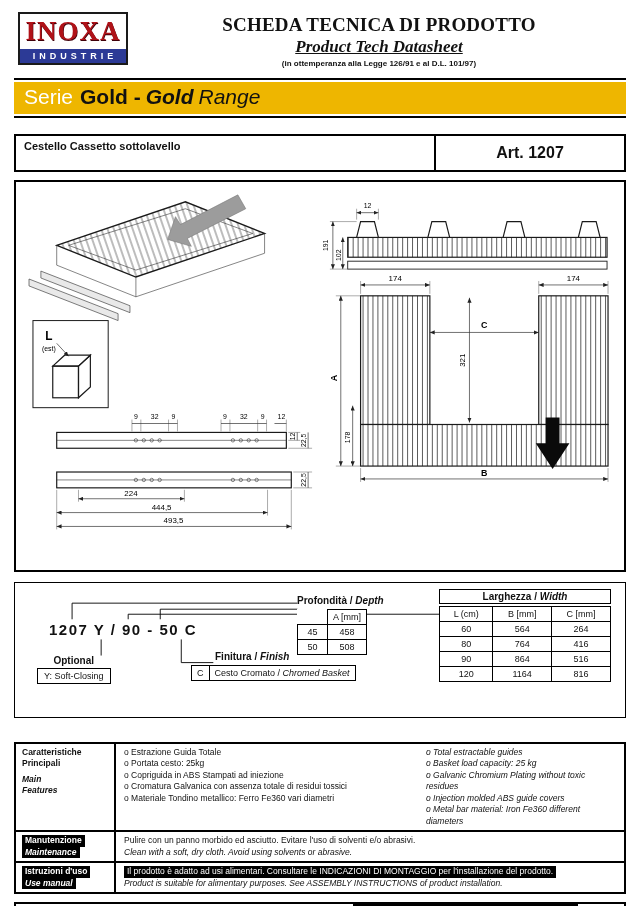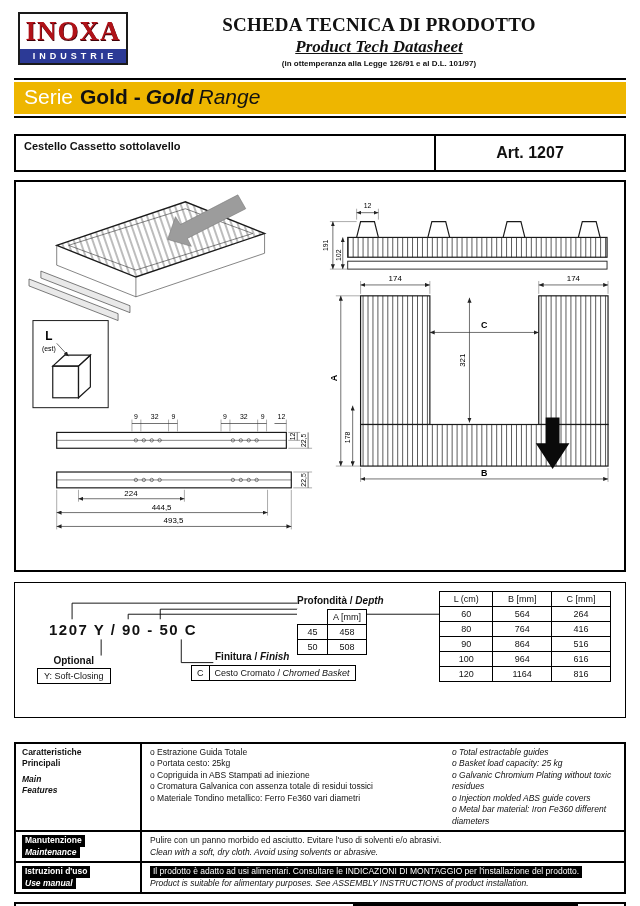--- a/index.html
+++ b/index.html
@@ -60,21 +60,21 @@
   .finish-title { margin-left:24px; }
   .finish-block table { margin-top:3px; }
   .width-block { position:absolute; left:424px; top:6px; width:172px; }
   .width-title { border:1px solid #000; text-align:center; padding:1px 0; background:#fff; }
   table.width { width:100%; margin-top:2px;padding-left:16px; }
   .en { font-style:italic; }
   
   .specs { margin:24px 14px 0; border:2px solid #000; font-size:8.5px; }
   .specs-row { display:flex; border-top:2px solid #000; }
   .specs-row:first-child { border-top:none; }
-  .specs-label { width:126px; padding:3px 6px; border-right:2px solid #000; line-height:1.35; }
+  .specs-label { width:100px; padding:3px 6px; border-right:2px solid #000; line-height:1.35; }
   .specs-body { flex:1; padding:3px 8px; line-height:1.35; }
   .lbl-it { font-weight:bold; }
   .lbl-en { font-weight:bold; font-style:italic; }
   .gap-top { margin-top:4px; }
   .inv { background:#000; color:#fff; padding:0 3px; display:inline-block; }
   .feat-cols { display:flex; }
   .feat-it { width:302px; }
   .feat-en { flex:1; font-style:italic; }
   
   .footer { margin:8px 14px 0; border:2px solid #000; display:flex; text-align:center; height:36px; }
@@ -317,20 +317,24 @@
           <td>C</td>
           <td>
             <span>Cesto Cromato /</span>
             <span class="en">Chromed Basket</span>
           </td>
         </tr>
       </tbody>
         </table>
     </div>
     <div class="width-block">
+      <div class="width-title tbl-title">
+        <span class="t-it">Larghezza /</span>
+        <span class="t-en">Width</span>
+      </div>
       <table class="mini width">
         <tbody>
             <tr>
           <td>L (cm)</td>
           <td>B [mm]</td>
           <td>C [mm]</td>
         </tr>
         <tr>
           <td>60</td>
           <td>564</td>
@@ -338,25 +342,20 @@
         </tr>
         <tr>
           <td>80</td>
           <td>764</td>
           <td>416</td>
         </tr>
         <tr>
           <td>90</td>
           <td>864</td>
           <td>516</td>
-        </tr>
-        <tr>
-          <td>100</td>
-          <td>964</td>
-          <td>616</td>
         </tr>
         <tr>
           <td>120</td>
           <td>1164</td>
           <td>816</td>
         </tr>
       </tbody>
         </table>
     </div>
   </div>

